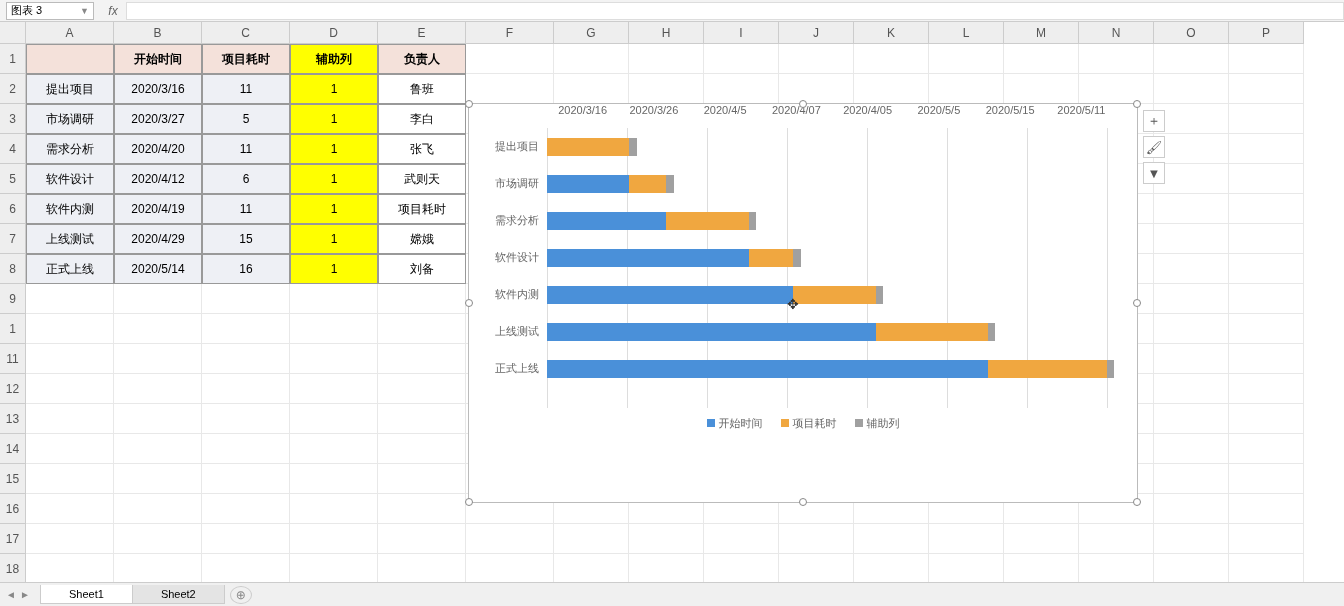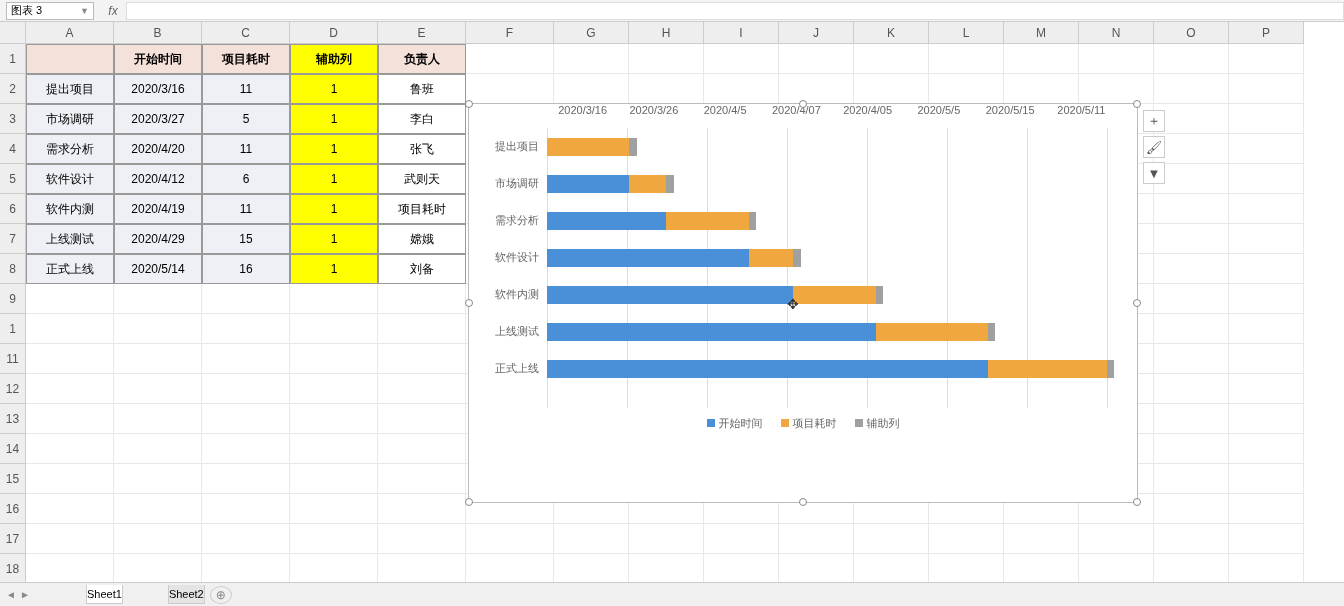--- a/index.html
+++ b/index.html
@@ -55,21 +55,21 @@
 
 
 .chart-tools { position: absolute; right: -28px; top: 6px; display: flex; flex-direction: column; gap: 4px; }
 .chart-tools .tb { width: 22px; height: 22px; background: #fff; border: 1px solid #ccc; display: flex; align-items: center; justify-content: center; font-size: 13px; color: #555; }
 
 
 .movecur { position: absolute; font-size: 14px; color: #333; pointer-events: none; }
 
 
 .tabs { position: absolute; left: 0; bottom: 0; width: 100%; height: 24px; background: #f0f0f0; border-top: 1px solid #ccc; display: flex; align-items: center; padding-left: 40px; }
-.tabs .tab { padding: 3px 0; border: 1px solid #ccc; border-top: none; background: #fff; font-size: 11px; margin-right: -1px; margin-left: 46px; }
+.tabs .tab { padding: 3px 28px; border: 1px solid #ccc; border-top: none; background: #fff; font-size: 11px; margin-right: -1px; }
 .tabs .tab.inactive { background: #e4e4e4; }
 .tabs .plus { width: 22px; height: 18px; display: flex; align-items: center; justify-content: center; border: 1px solid #ccc; border-radius: 50%; margin-left: 6px; color: #888; }
 .tabs .navbtns { position: absolute; left: 6px; display: flex; gap: 4px; color: #888; font-size: 10px; }
 </style>
 </head>
 <body>
 
 <div class="fbar">
   <div class="namebox">
     <span>图表 3</span>

